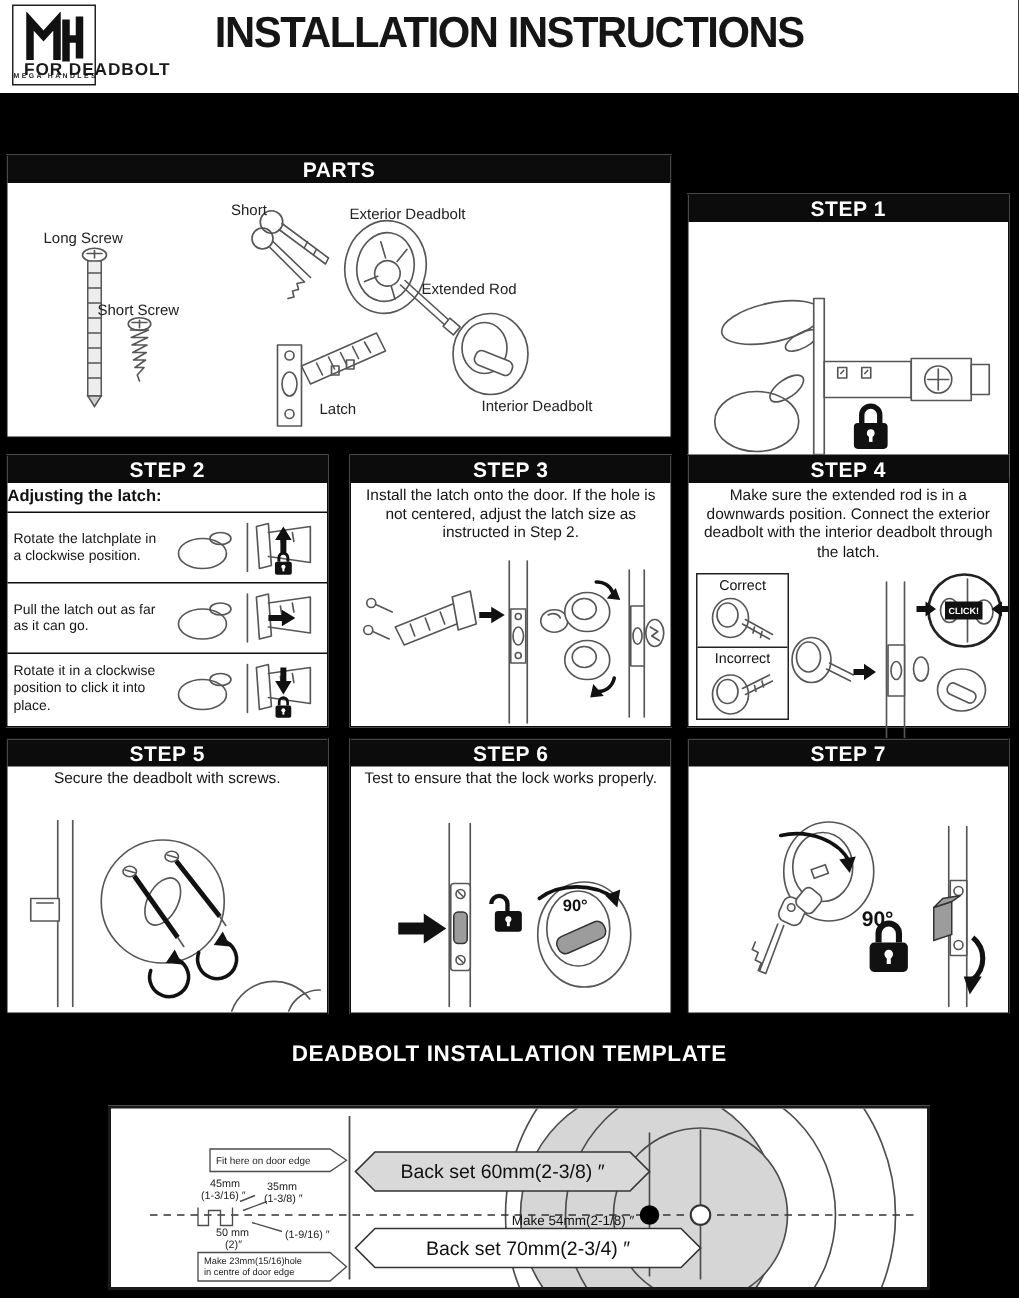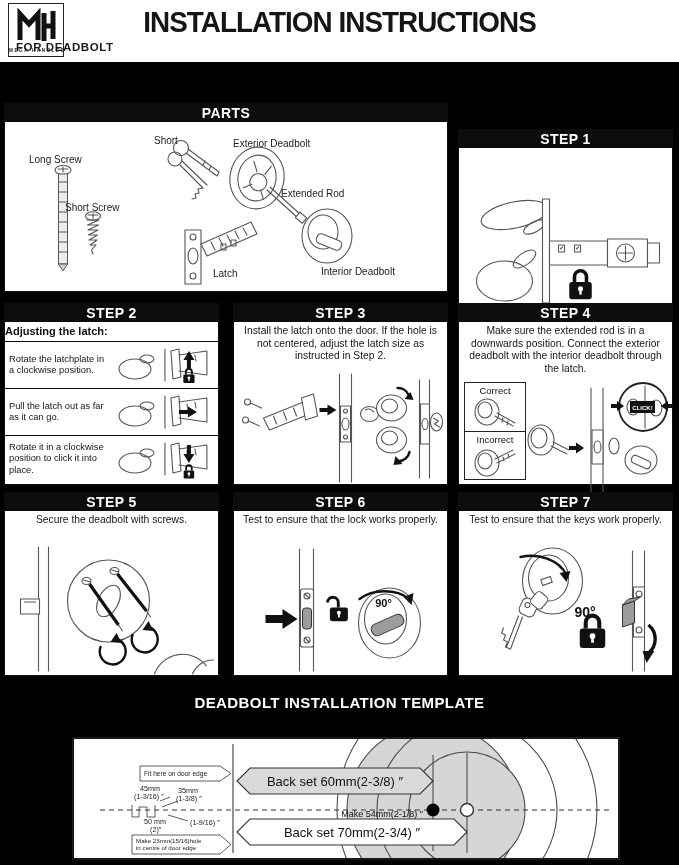--- a/index.html
+++ b/index.html
@@ -375,21 +375,20 @@
       <path class="curve" d="M122,58 a34,24 0 0 1 50,0"></path>
       <polygon class="blk" points="176,52 166,56 174,64"></polygon>
       <text x="146" y="66" font-size="11" font-weight="800" fill="#111" text-anchor="middle">90°</text>
     </svg>
   </div>
 </div>
 
 <div class="panel" style="left:458px;top:492px;width:215px;height:184px;">
   <div class="bar">STEP 7</div>
   <div class="body">
-    <div class="desc">Test to ensure that the keys work properly.</div>
     <svg class="fig" width="212" height="134" viewBox="0 0 205 134">
       <g>
         <ellipse class="sf" cx="90" cy="40" rx="30" ry="33"></ellipse>
         <ellipse class="s" cx="86" cy="37" rx="20" ry="23"></ellipse>
         <rect class="sf" x="-5" y="-3" width="10" height="6" transform="translate(84 40) rotate(-20)"></rect>
       </g>
       <g>
         <rect class="sf" x="58" y="58" width="16" height="17" rx="5" transform="rotate(24 66 66)"></rect>
         <circle class="s" cx="65" cy="64" r="2.5"></circle>
         <path class="s" d="M60,76 L48,108 M56,75 L44,106 M48,108 l-5,-2 2,-5 -4,-2 2,-5 -4,-2 2,-5"></path>

